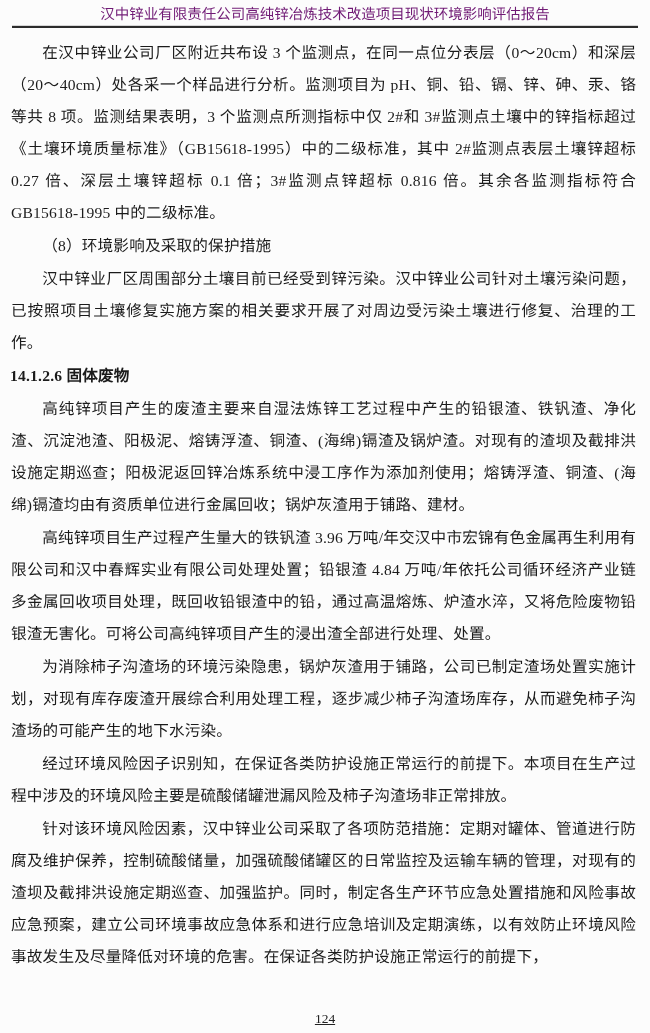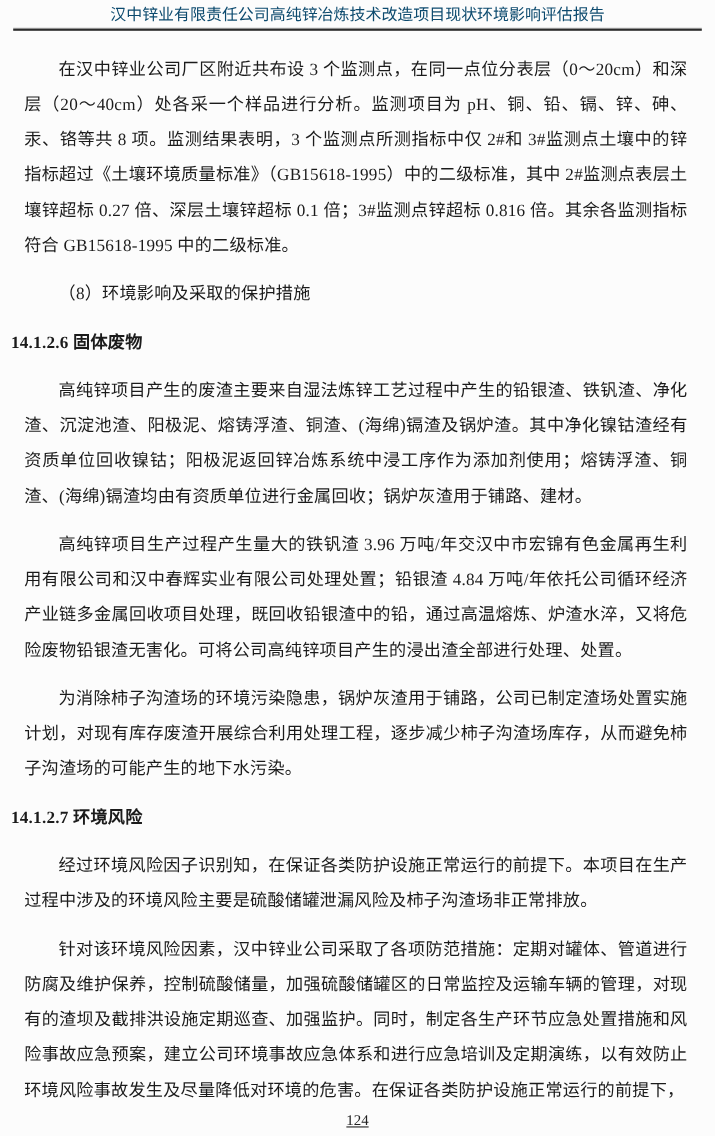--- a/index.html
+++ b/index.html
@@ -23,42 +23,42 @@
     position: absolute;
     top: 0;
     left: 0;
     right: 0;
   }
   .header-title {
     text-align: center;
     font-size: 14.5px;
     line-height: 18px;
     padding-top: 5px;
-    color: #0c4a6e;
+    color: #701a75;
     white-space: nowrap;
   }
   .header-rule {
     height: 2px;
     background: #2c2c2c;
     margin: 3px 12px 0 12px;
     box-shadow: 0 -1px 0 rgba(0,0,0,0.15);
   }
   .content {
     position: absolute;
     top: 36px;
     left: 10px;
     right: 13px;
     font-size: 15.6px;
     line-height: 32px;
     text-align: justify;
     text-justify: inter-ideograph;
     letter-spacing: 0.2px;
   }
   .para {
-    margin: 12px;
+    margin: 1px;
     text-indent: 2em;
     font-family: Liberation Serif, serif;
   }
   .heading {
     margin: 0;
     font-size: inherit;
     font-weight: bold;
     text-indent: 0;
   }
   .doc-footer {
@@ -80,25 +80,25 @@
 <div class="page">
 
   <header class="doc-header">
     <div class="header-title">汉中锌业有限责任公司高纯锌冶炼技术改造项目现状环境影响评估报告</div>
     <div class="header-rule"></div>
   </header>
 
   <main class="content">
     <p class="para">在汉中锌业公司厂区附近共布设 3 个监测点，在同一点位分表层（0～20cm）和深层（20～40cm）处各采一个样品进行分析。监测项目为 pH、铜、铅、镉、锌、砷、汞、铬等共 8 项。监测结果表明，3 个监测点所测指标中仅 2#和 3#监测点土壤中的锌指标超过《土壤环境质量标准》（GB15618-1995）中的二级标准，其中 2#监测点表层土壤锌超标 0.27 倍、深层土壤锌超标 0.1 倍；3#监测点锌超标 0.816 倍。其余各监测指标符合 GB15618-1995 中的二级标准。</p>
     <p class="para">（8）环境影响及采取的保护措施</p>
+    <p class="para">汉中锌业厂区周围部分土壤目前已经受到锌污染。汉中锌业公司针对土壤污染问题，已按照项目土壤修复实施方案的相关要求开展了对周边受污染土壤进行修复、治理的工作。</p>
     <h2 class="heading">14.1.2.6 固体废物</h2>
-    <p class="para">高纯锌项目产生的废渣主要来自湿法炼锌工艺过程中产生的铅银渣、铁钒渣、净化渣、沉淀池渣、阳极泥、熔铸浮渣、铜渣、(海绵)镉渣及锅炉渣。其中净化镍钴渣经有资质单位回收镍钴；阳极泥返回锌冶炼系统中浸工序作为添加剂使用；熔铸浮渣、铜渣、(海绵)镉渣均由有资质单位进行金属回收；锅炉灰渣用于铺路、建材。</p>
+    <p class="para">高纯锌项目产生的废渣主要来自湿法炼锌工艺过程中产生的铅银渣、铁钒渣、净化渣、沉淀池渣、阳极泥、熔铸浮渣、铜渣、(海绵)镉渣及锅炉渣。对现有的渣坝及截排洪设施定期巡查；阳极泥返回锌冶炼系统中浸工序作为添加剂使用；熔铸浮渣、铜渣、(海绵)镉渣均由有资质单位进行金属回收；锅炉灰渣用于铺路、建材。</p>
     <p class="para">高纯锌项目生产过程产生量大的铁钒渣 3.96 万吨/年交汉中市宏锦有色金属再生利用有限公司和汉中春辉实业有限公司处理处置；铅银渣 4.84 万吨/年依托公司循环经济产业链多金属回收项目处理，既回收铅银渣中的铅，通过高温熔炼、炉渣水淬，又将危险废物铅银渣无害化。可将公司高纯锌项目产生的浸出渣全部进行处理、处置。</p>
     <p class="para">为消除柿子沟渣场的环境污染隐患，锅炉灰渣用于铺路，公司已制定渣场处置实施计划，对现有库存废渣开展综合利用处理工程，逐步减少柿子沟渣场库存，从而避免柿子沟渣场的可能产生的地下水污染。</p>
-    <h2 class="heading">14.1.2.7 环境风险</h2>
     <p class="para">经过环境风险因子识别知，在保证各类防护设施正常运行的前提下。本项目在生产过程中涉及的环境风险主要是硫酸储罐泄漏风险及柿子沟渣场非正常排放。</p>
     <p class="para">针对该环境风险因素，汉中锌业公司采取了各项防范措施：定期对罐体、管道进行防腐及维护保养，控制硫酸储量，加强硫酸储罐区的日常监控及运输车辆的管理，对现有的渣坝及截排洪设施定期巡查、加强监护。同时，制定各生产环节应急处置措施和风险事故应急预案，建立公司环境事故应急体系和进行应急培训及定期演练，以有效防止环境风险事故发生及尽量降低对环境的危害。在保证各类防护设施正常运行的前提下，</p>
   </main>
 
   <footer class="doc-footer">
     <div class="page-number">124</div>
   </footer>
 
 </div>
 

